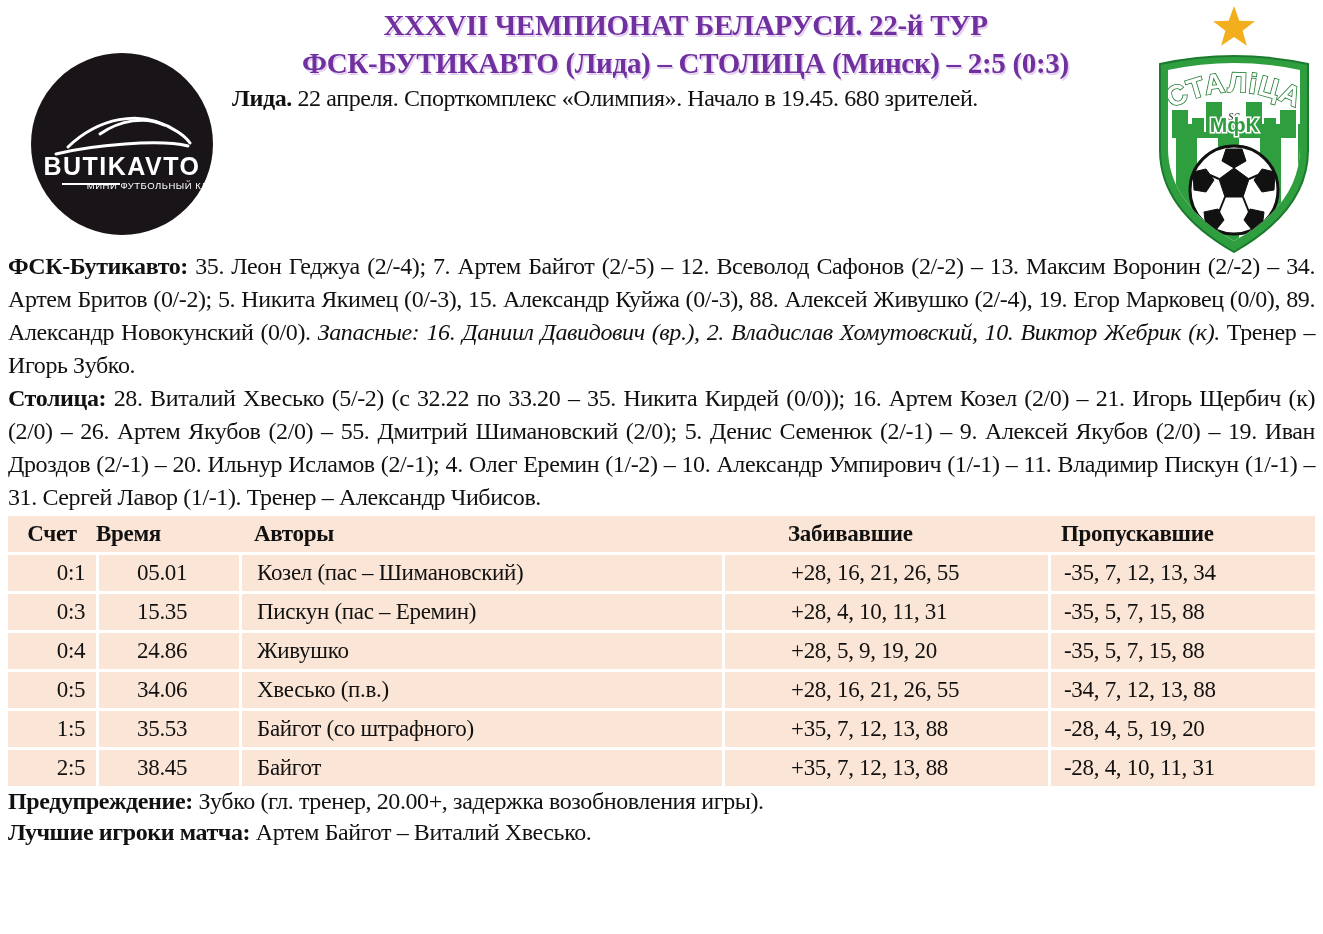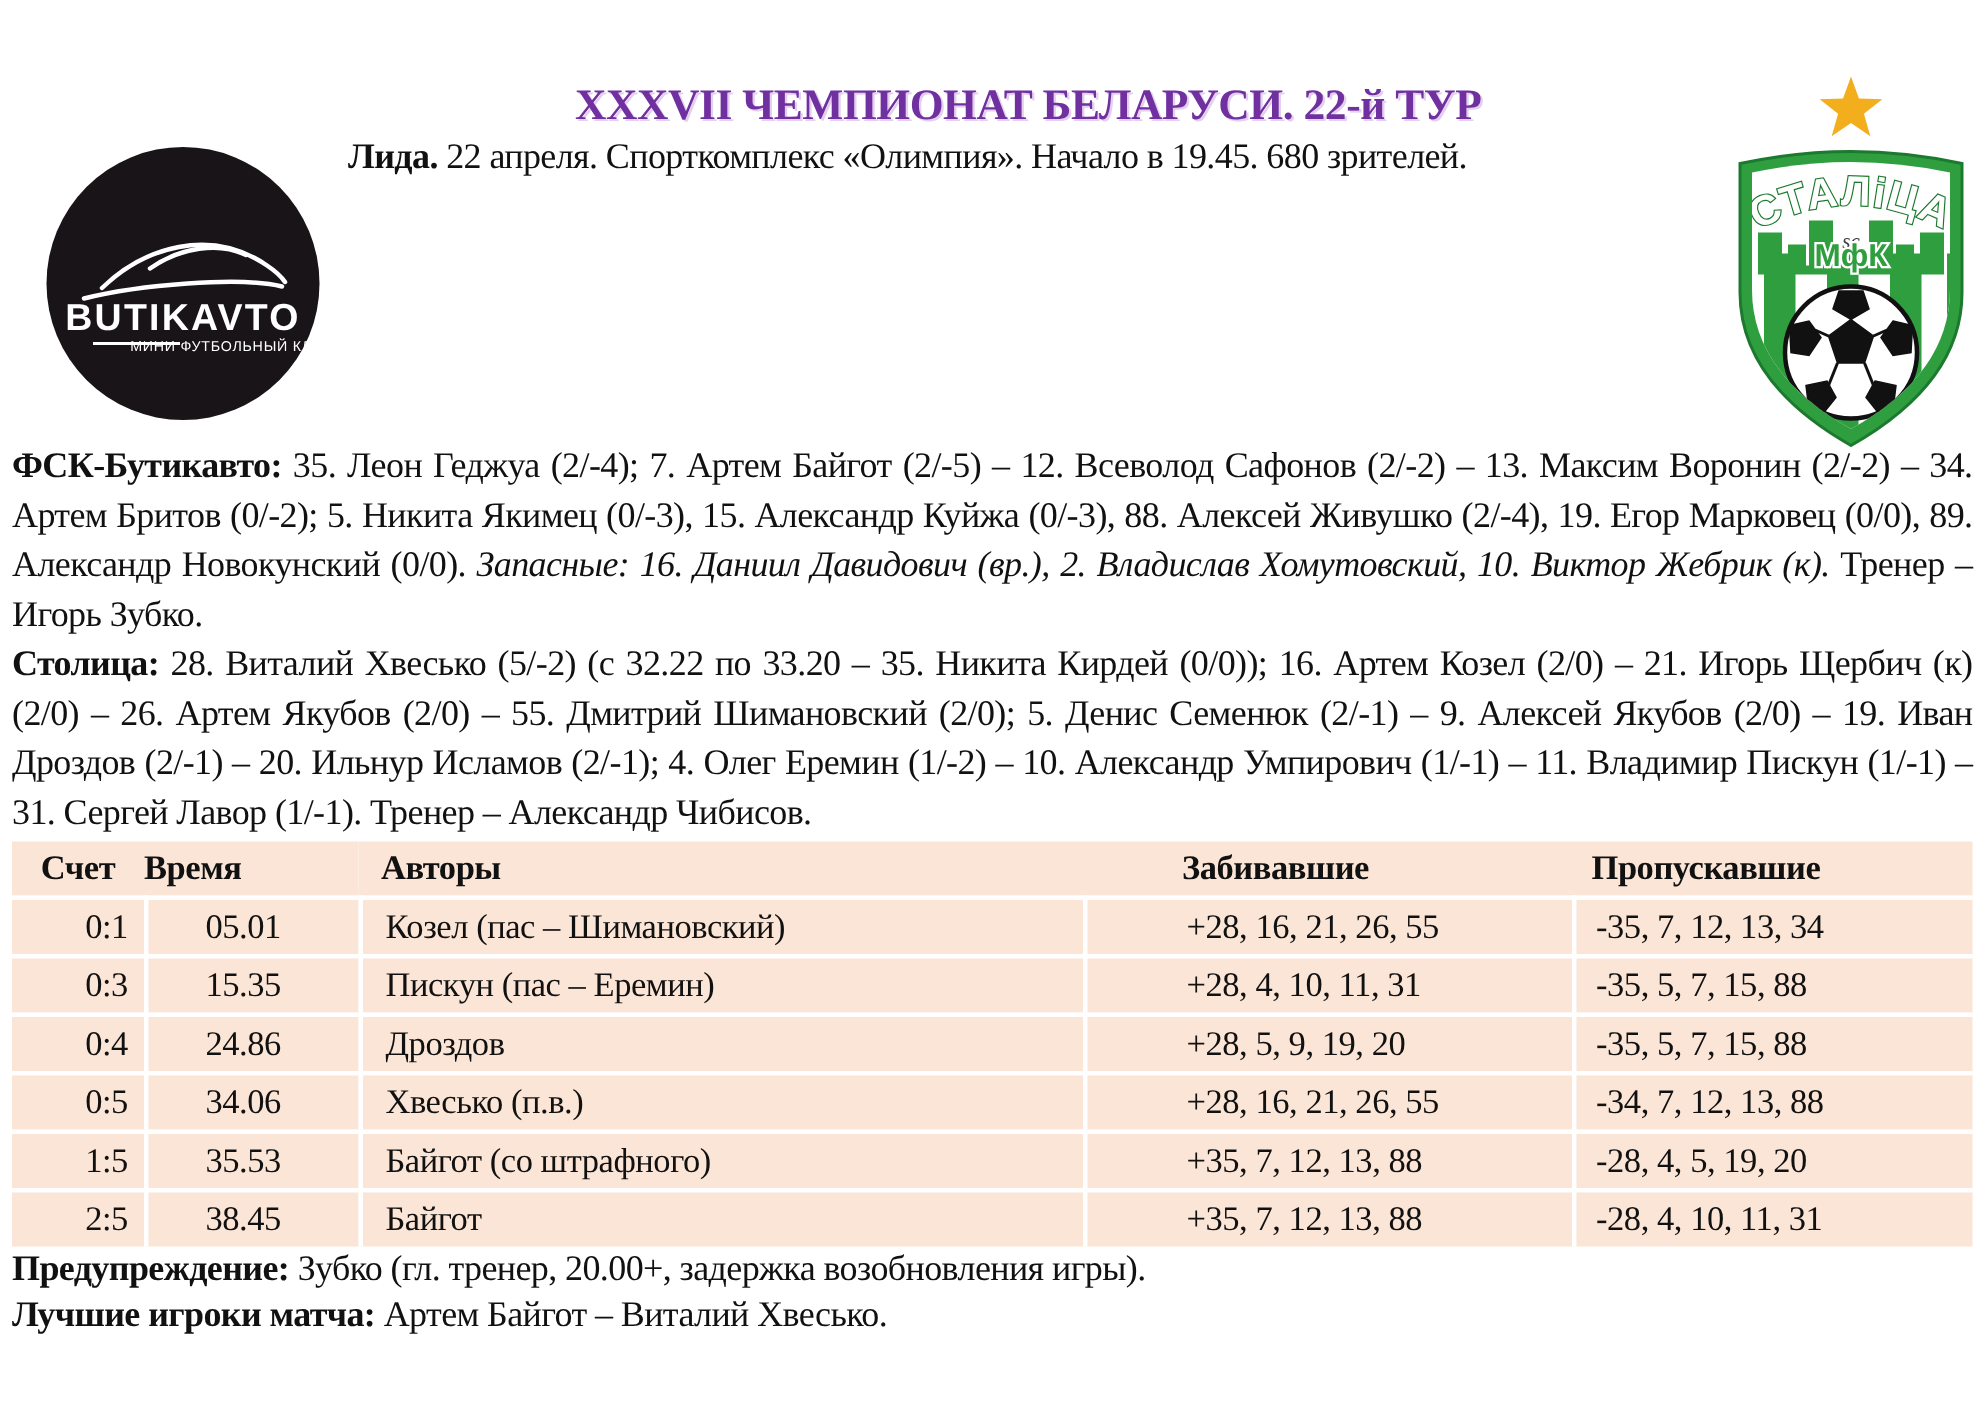--- a/index.html
+++ b/index.html
@@ -5,21 +5,21 @@
   html,body{margin:0;padding:0;background:#ffffff;}
   body{width:1323px;height:934px;overflow:hidden;font-family:"Liberation Serif",serif;color:#111;}
   .page{position:relative;width:1307px;height:934px;padding:0 8px;}
 
   
   .logo{position:absolute;}
   .logo-left{left:28px;top:50px;width:188px;height:188px;}
   .logo-right{left:1148px;top:2px;width:172px;height:254px;}
 
   
-  .head-block{margin-left:224px;margin-right:176px;min-height:250px;padding-top:6px;box-sizing:border-box;margin-top:45px;}
+  .head-block{margin-left:224px;margin-right:176px;min-height:250px;padding-top:6px;box-sizing:border-box;}
   .title{font-weight:bold;text-align:center;color:#7030A0;font-size:29px;line-height:38px;letter-spacing:-0.3px;
          text-shadow:1.5px 1.5px 0 #e4cfee;white-space:nowrap;}
   .para{margin:0;font-size:24px;line-height:33px;text-align:justify;letter-spacing:-0.4px;}
   .head-block .para{text-align:justify;}
   .b{font-weight:bold;}
   .i{font-style:italic;}
 
   
   table.goals{width:100%;border-collapse:separate;border-spacing:0;margin-top:2px;font-size:23px;table-layout:fixed;}
   table.goals th, table.goals td{background:#FBE5D6;height:36px;padding:0;font-weight:normal;
@@ -112,20 +112,21 @@
               <line x1="71" y1="177" x2="62" y2="173"></line>
             </g>
           </g>
         </g>
       </g>
     </svg>
   </div>
 
   <div class="head-block">
     <div class="title t1">XXXVII ЧЕМПИОНАТ БЕЛАРУСИ. 22-й ТУР</div>
+    <div class="title t2">ФСК-БУТИКАВТО (Лида) – СТОЛИЦА (Минск) – 2:5 (0:3)</div>
     <p class="para"><span class="b">Лида.</span><span> 22 апреля. Спорткомплекс «Олимпия». Начало в 19.45. 680 зрителей.</span></p>
   </div>
 
   <p class="para full"><span class="b">ФСК-Бутикавто:</span><span> 35. Леон Геджуа (2/-4); 7. Артем Байгот (2/-5) – 12. Всеволод Сафонов (2/-2) – 13. Максим Воронин (2/-2) – 34. Артем Бритов (0/-2); 5. Никита Якимец (0/-3), 15. Александр Куйжа (0/-3), 88. Алексей Живушко (2/-4), 19. Егор Марковец (0/0), 89. Александр Новокунский (0/0). </span><span class="i">Запасные: 16. Даниил Давидович (вр.), 2. Владислав Хомутовский, 10. Виктор Жебрик (к).</span><span> Тренер – Игорь Зубко.</span></p>
   <p class="para full"><span class="b">Столица:</span><span> 28. Виталий Хвесько (5/-2) (с 32.22 по 33.20 – 35. Никита Кирдей (0/0)); 16. Артем Козел (2/0) – 21. Игорь Щербич (к) (2/0) – 26. Артем Якубов (2/0) – 55. Дмитрий Шимановский (2/0); 5. Денис Семенюк (2/-1) – 9. Алексей Якубов (2/0) – 19. Иван Дроздов (2/-1) – 20. Ильнур Исламов (2/-1); 4. Олег Еремин (1/-2) – 10. Александр Умпирович (1/-1) – 11. Владимир Пискун (1/-1) – 31. Сергей Лавор (1/-1). Тренер – Александр Чибисов.</span></p>
 
   <table class="goals">
     <colgroup>
       <col style="width:88px">
         <col style="width:143px">
@@ -153,21 +154,21 @@
         <tr>
           <td class="c1">0:3</td>
           <td class="c2">15.35</td>
           <td class="c3">Пискун (пас – Еремин)</td>
           <td class="c4">+28, 4, 10, 11, 31</td>
           <td class="c5">-35, 5, 7, 15, 88</td>
         </tr>
         <tr>
           <td class="c1">0:4</td>
           <td class="c2">24.86</td>
-          <td class="c3">Дроздов</td>
+          <td class="c3">Живушко</td>
           <td class="c4">+28, 5, 9, 19, 20</td>
           <td class="c5">-35, 5, 7, 15, 88</td>
         </tr>
         <tr>
           <td class="c1">0:5</td>
           <td class="c2">34.06</td>
           <td class="c3">Хвесько (п.в.)</td>
           <td class="c4">+28, 16, 21, 26, 55</td>
           <td class="c5">-34, 7, 12, 13, 88</td>
         </tr>

